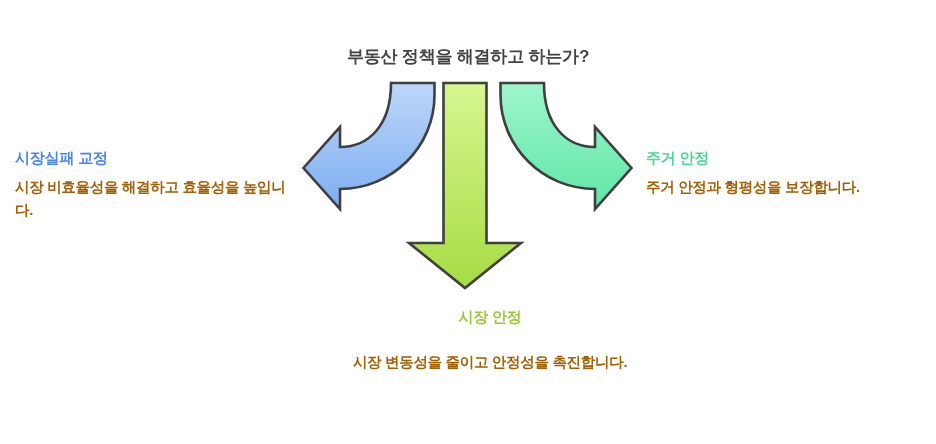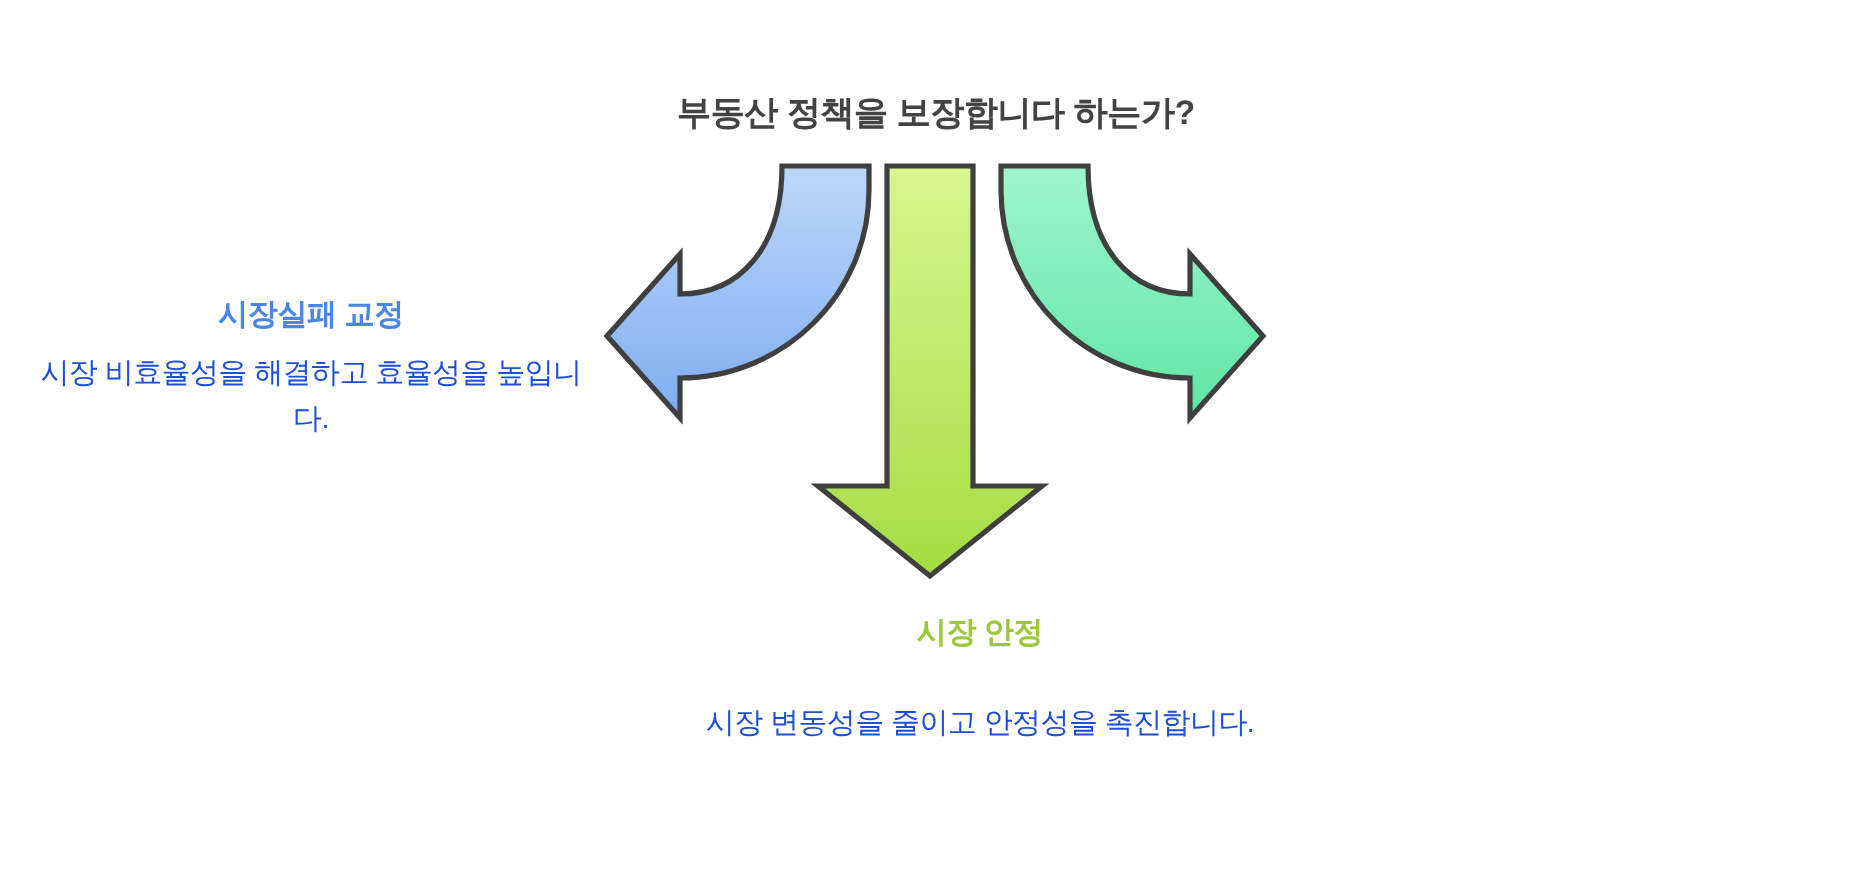--- a/index.html
+++ b/index.html
@@ -53,32 +53,32 @@
   }
   .branch-title {
     font-size: 15px;
     font-weight: bold;
     line-height: 20px;
     letter-spacing: -0.2px;
     white-space: nowrap;
   }
   .branch-desc {
     font-size: 14.5px;
-    font-weight: normal;
-    color: #1d4ed8;
+    font-weight: bold;
+    color: #a16207;
     line-height: 23px;
     letter-spacing: -0.3px;
   }
 
   
   #branch-left {
     left: 15px;
     top: 148px;
     width: 281px;
-    text-align: center;
+    text-align: left;
   }
   #branch-left .branch-title { color: #4a86e8; }
   #branch-left .branch-desc { margin-top: 8px; }
 
   
   #branch-right {
     left: 646px;
     top: 148px;
     width: 278px;
     text-align: left;
@@ -94,21 +94,21 @@
     text-align: center;
   }
   #branch-bottom .branch-title { color: #9cc93b; }
   #branch-bottom .branch-desc { margin-top: 24px; }
 </style>
 </head>
 <body>
 
 <div id="diagram-root">
 
-  <div id="root-question">부동산 정책을 보장합니다 하는가?</div>
+  <div id="root-question">부동산 정책을 해결하고 하는가?</div>
 
   <svg id="arrow-layer" viewBox="0 0 936 444" width="936" height="444">
     <defs>
       <linearGradient id="gradBlue" x1="0" y1="0" x2="0" y2="1">
         <stop offset="0%" stop-color="#bdd7f9"></stop>
         <stop offset="100%" stop-color="#7dadf1"></stop>
       </linearGradient>
       <linearGradient id="gradLime" x1="0" y1="0" x2="0" y2="1">
         <stop offset="0%" stop-color="#d7f68f"></stop>
         <stop offset="100%" stop-color="#a6dc43"></stop>
@@ -153,19 +153,23 @@
                C 543 189 500.5 147 500.5 95
                Z" fill="url(#gradMint)" stroke="#3f3f3f" stroke-width="2.6" stroke-linejoin="miter"></path>
     </g>
   </svg>
 
   <div class="branch" id="branch-left">
     <div class="branch-title">시장실패 교정</div>
     <div class="branch-desc">시장 비효율성을 해결하고 효율성을 높입니다.</div>
   </div>
 
+  <div class="branch" id="branch-right">
+    <div class="branch-title">주거 안정</div>
+    <div class="branch-desc">주거 안정과 형평성을 보장합니다.</div>
+  </div>
 
   <div class="branch" id="branch-bottom">
     <div class="branch-title">시장 안정</div>
     <div class="branch-desc">시장 변동성을 줄이고 안정성을 촉진합니다.</div>
   </div>
 
 </div>
 
 </body></html>

